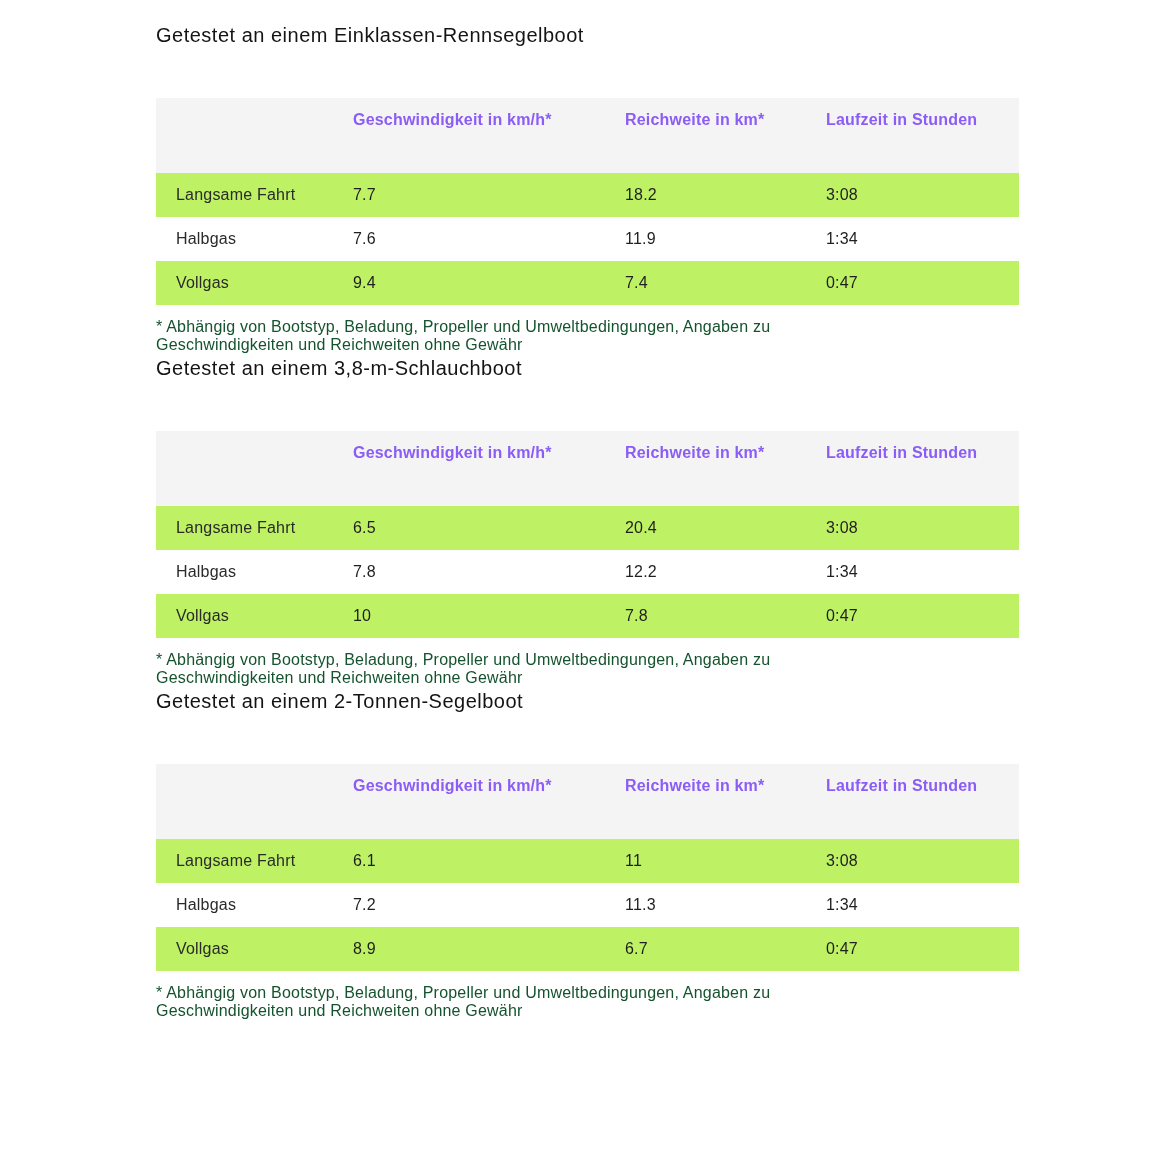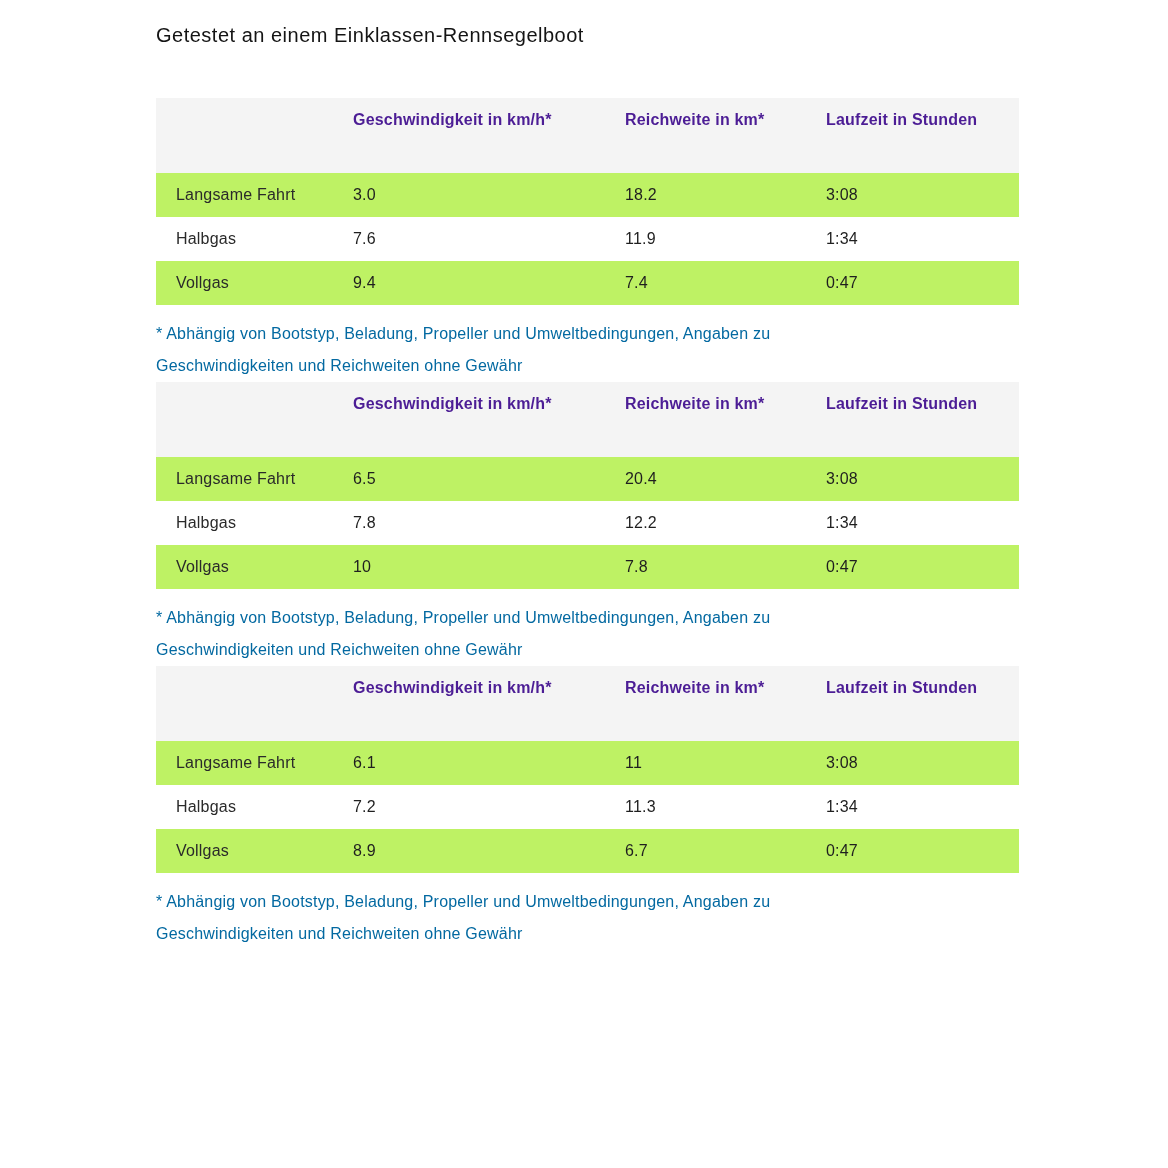--- a/index.html
+++ b/index.html
@@ -33,42 +33,42 @@
   table.spec-table col.c-speed   { width: 272px; }
   table.spec-table col.c-range   { width: 201px; }
   table.spec-table col.c-runtime { width: 193px; }
   table.spec-table thead th {
     background: #f4f4f4;
     text-align: left;
     vertical-align: top;
     font-size: 16px;
     font-weight: 700;
     letter-spacing: 0.2px;
-    color: #4c1d95;
+    color: #8b5cf6;
     height: 75px;
     padding: 13px 0 0 0;
   }
   table.spec-table thead th.col-label { padding-left: 20px; }
   table.spec-table tbody td {
     height: 44px;
     padding: 0;
     vertical-align: middle;
     font-size: 16px;
     letter-spacing: 0.2px;
     color: #1f1f1f;
   }
   table.spec-table tbody td.col-label { padding-left: 20px; color: #2a2a2a; }
   table.spec-table tbody tr.striped { background: #bef264; }
   .footnote {
     margin: 0 0 34px 0;
     max-width: 863px;
     font-size: 16px;
-    line-height: 32px;
+    line-height: 18px;
     letter-spacing: 0.2px;
-    color: #0369a1;
+    color: #14532d;
   }
   .footnote:last-child { margin-bottom: 0; }
 </style>
 </head>
 <body>
 
 <div class="page">
 
   <section>
     <h2 class="section-heading">Getestet an einem Einklassen-Rennsegelboot</h2>
@@ -83,21 +83,21 @@
         <tr>
           <th class="col-label"></th>
           <th>Geschwindigkeit in km/h*</th>
           <th>Reichweite in km*</th>
           <th>Laufzeit in Stunden</th>
         </tr>
       </thead>
       <tbody>
         <tr class="striped">
           <td class="col-label">Langsame Fahrt</td>
-          <td>3.0</td>
+          <td>7.7</td>
           <td>18.2</td>
           <td>3:08</td>
         </tr>
         <tr>
           <td class="col-label">Halbgas</td>
           <td>7.6</td>
           <td>11.9</td>
           <td>1:34</td>
         </tr>
         <tr class="striped">
@@ -105,20 +105,21 @@
           <td>9.4</td>
           <td>7.4</td>
           <td>0:47</td>
         </tr>
       </tbody>
     </table>
     <p class="footnote">* Abhängig von Bootstyp, Beladung, Propeller und Umweltbedingungen, Angaben zu Geschwindigkeiten und Reichweiten ohne Gewähr</p>
   </section>
 
   <section>
+    <h2 class="section-heading">Getestet an einem 3,8-m-Schlauchboot</h2>
     <table class="spec-table">
       <colgroup>
           <col class="c-label">
           <col class="c-speed">
           <col class="c-range">
           <col class="c-runtime">
         </colgroup>
       <thead>
         <tr>
           <th class="col-label"></th>
@@ -145,20 +146,21 @@
           <td>10</td>
           <td>7.8</td>
           <td>0:47</td>
         </tr>
       </tbody>
     </table>
     <p class="footnote">* Abhängig von Bootstyp, Beladung, Propeller und Umweltbedingungen, Angaben zu Geschwindigkeiten und Reichweiten ohne Gewähr</p>
   </section>
 
   <section>
+    <h2 class="section-heading">Getestet an einem 2-Tonnen-Segelboot</h2>
     <table class="spec-table">
       <colgroup>
           <col class="c-label">
           <col class="c-speed">
           <col class="c-range">
           <col class="c-runtime">
         </colgroup>
       <thead>
         <tr>
           <th class="col-label"></th>

